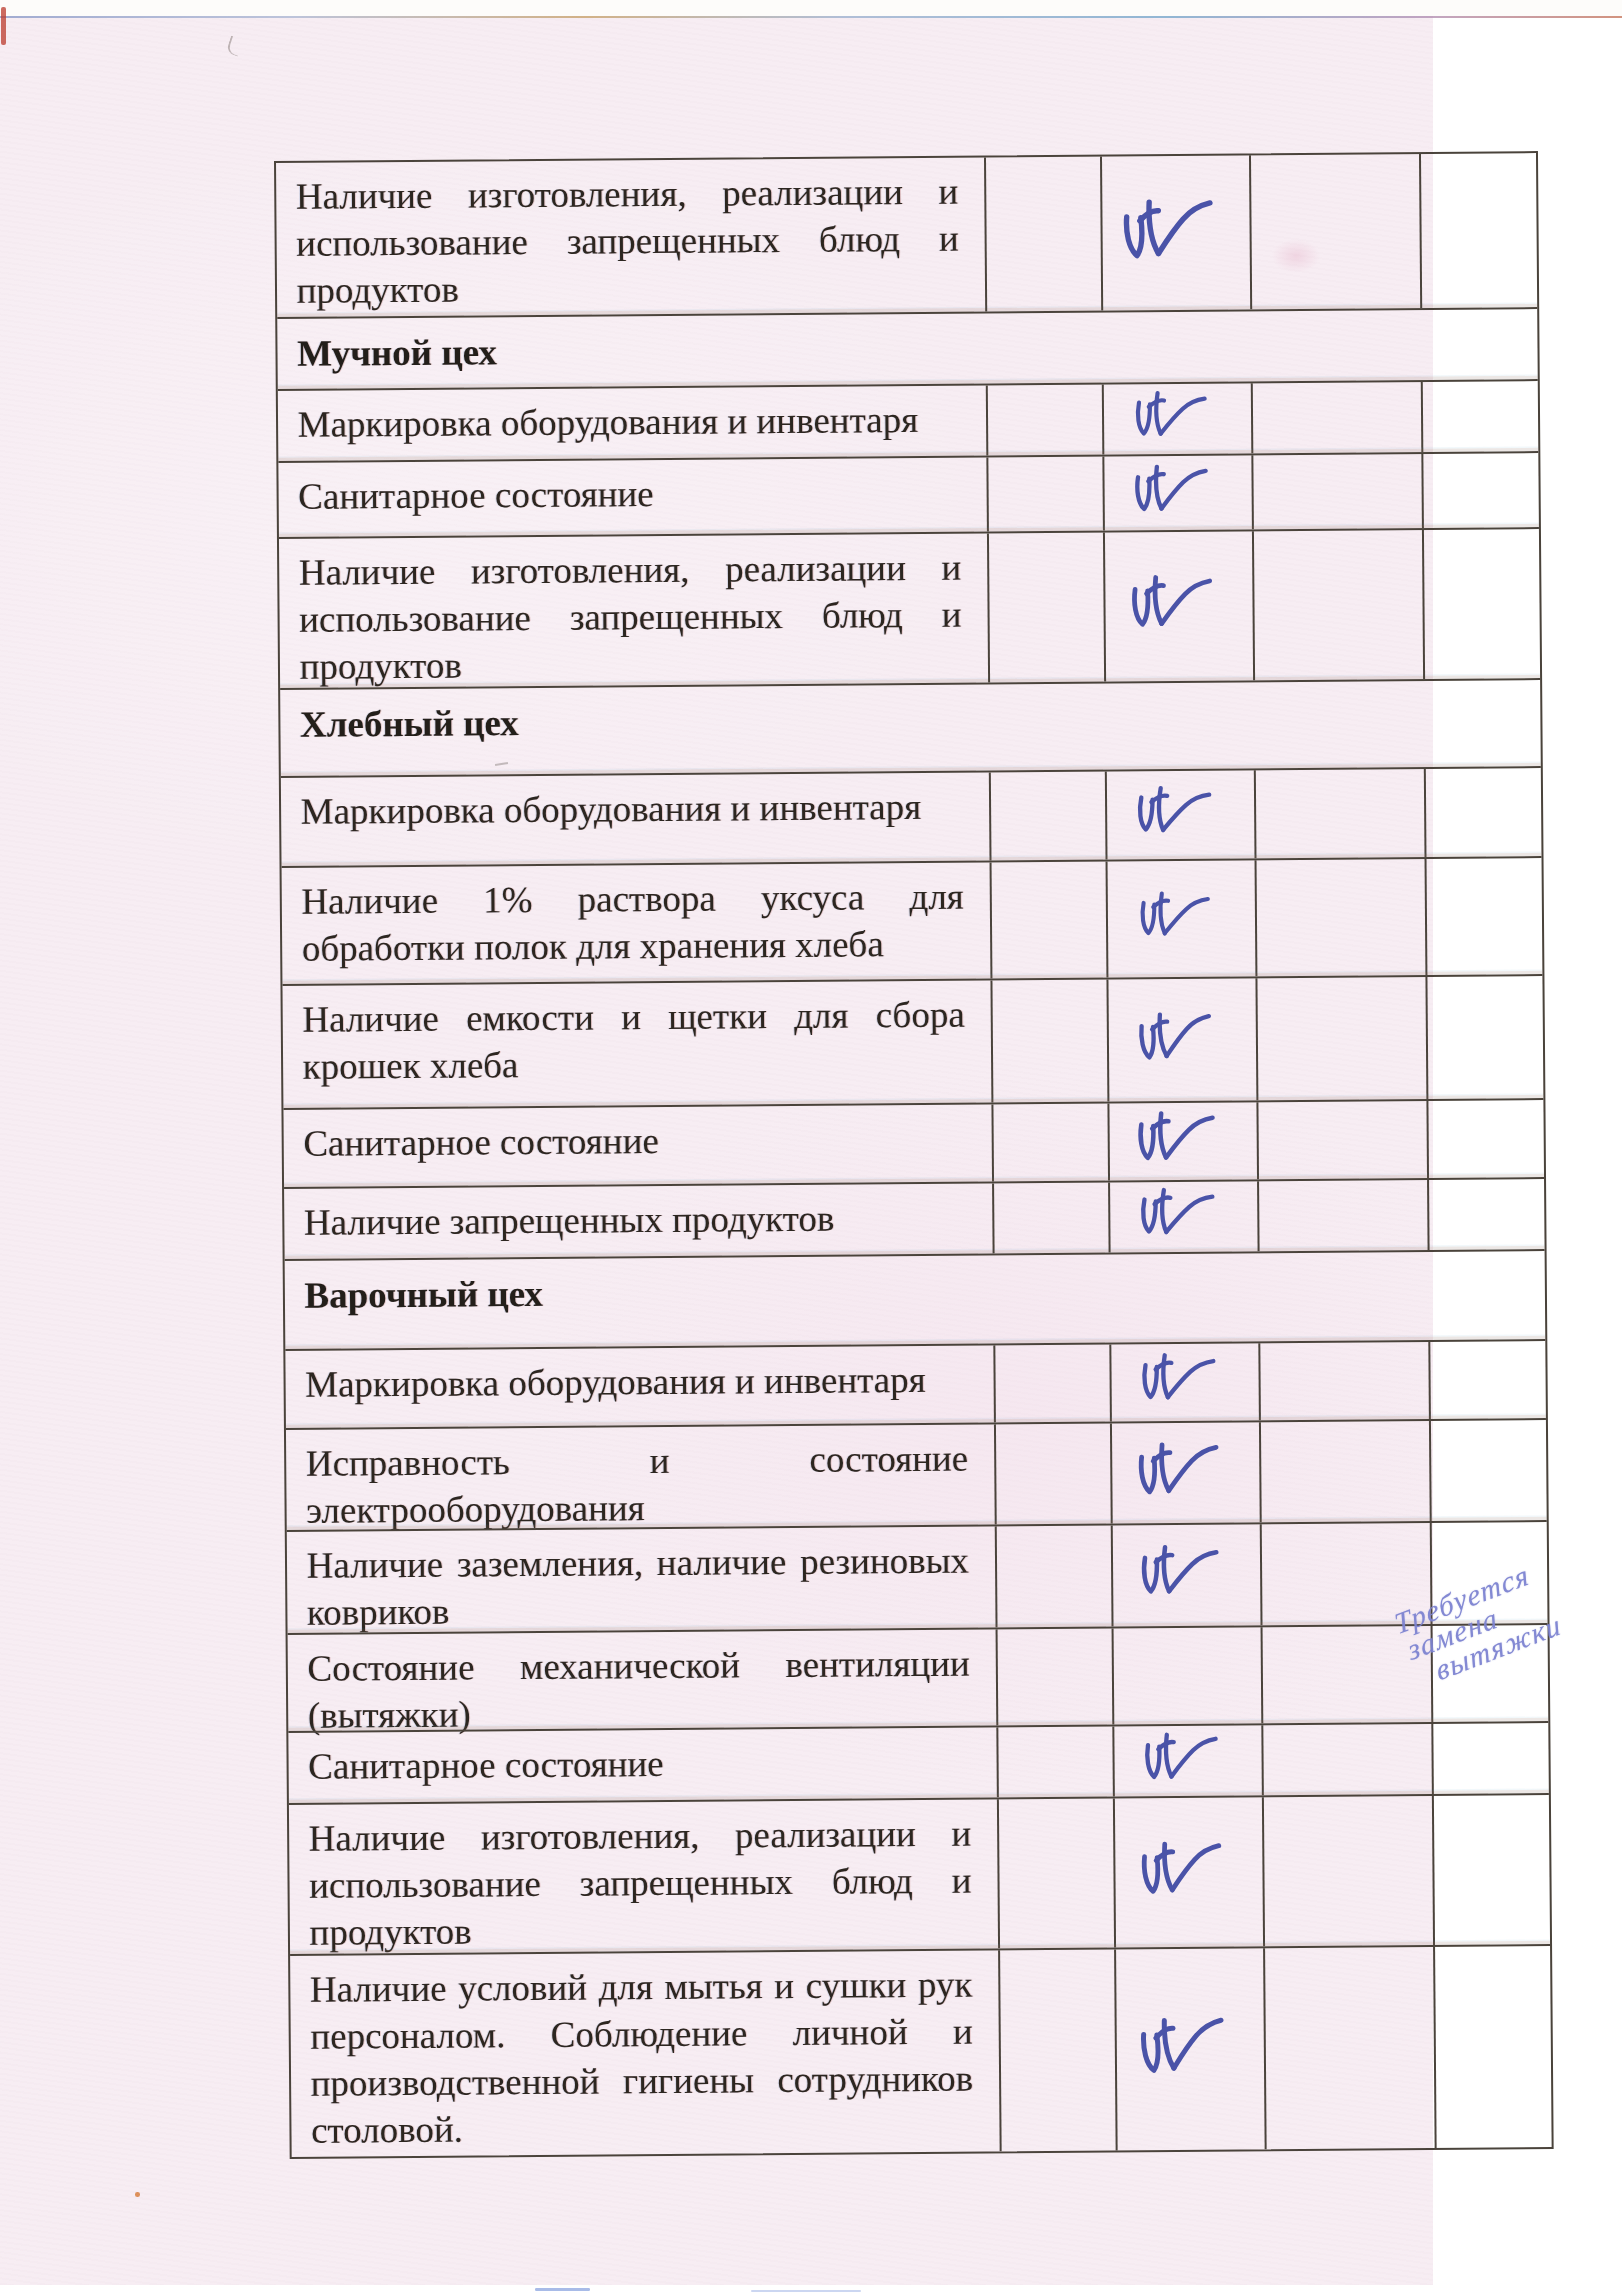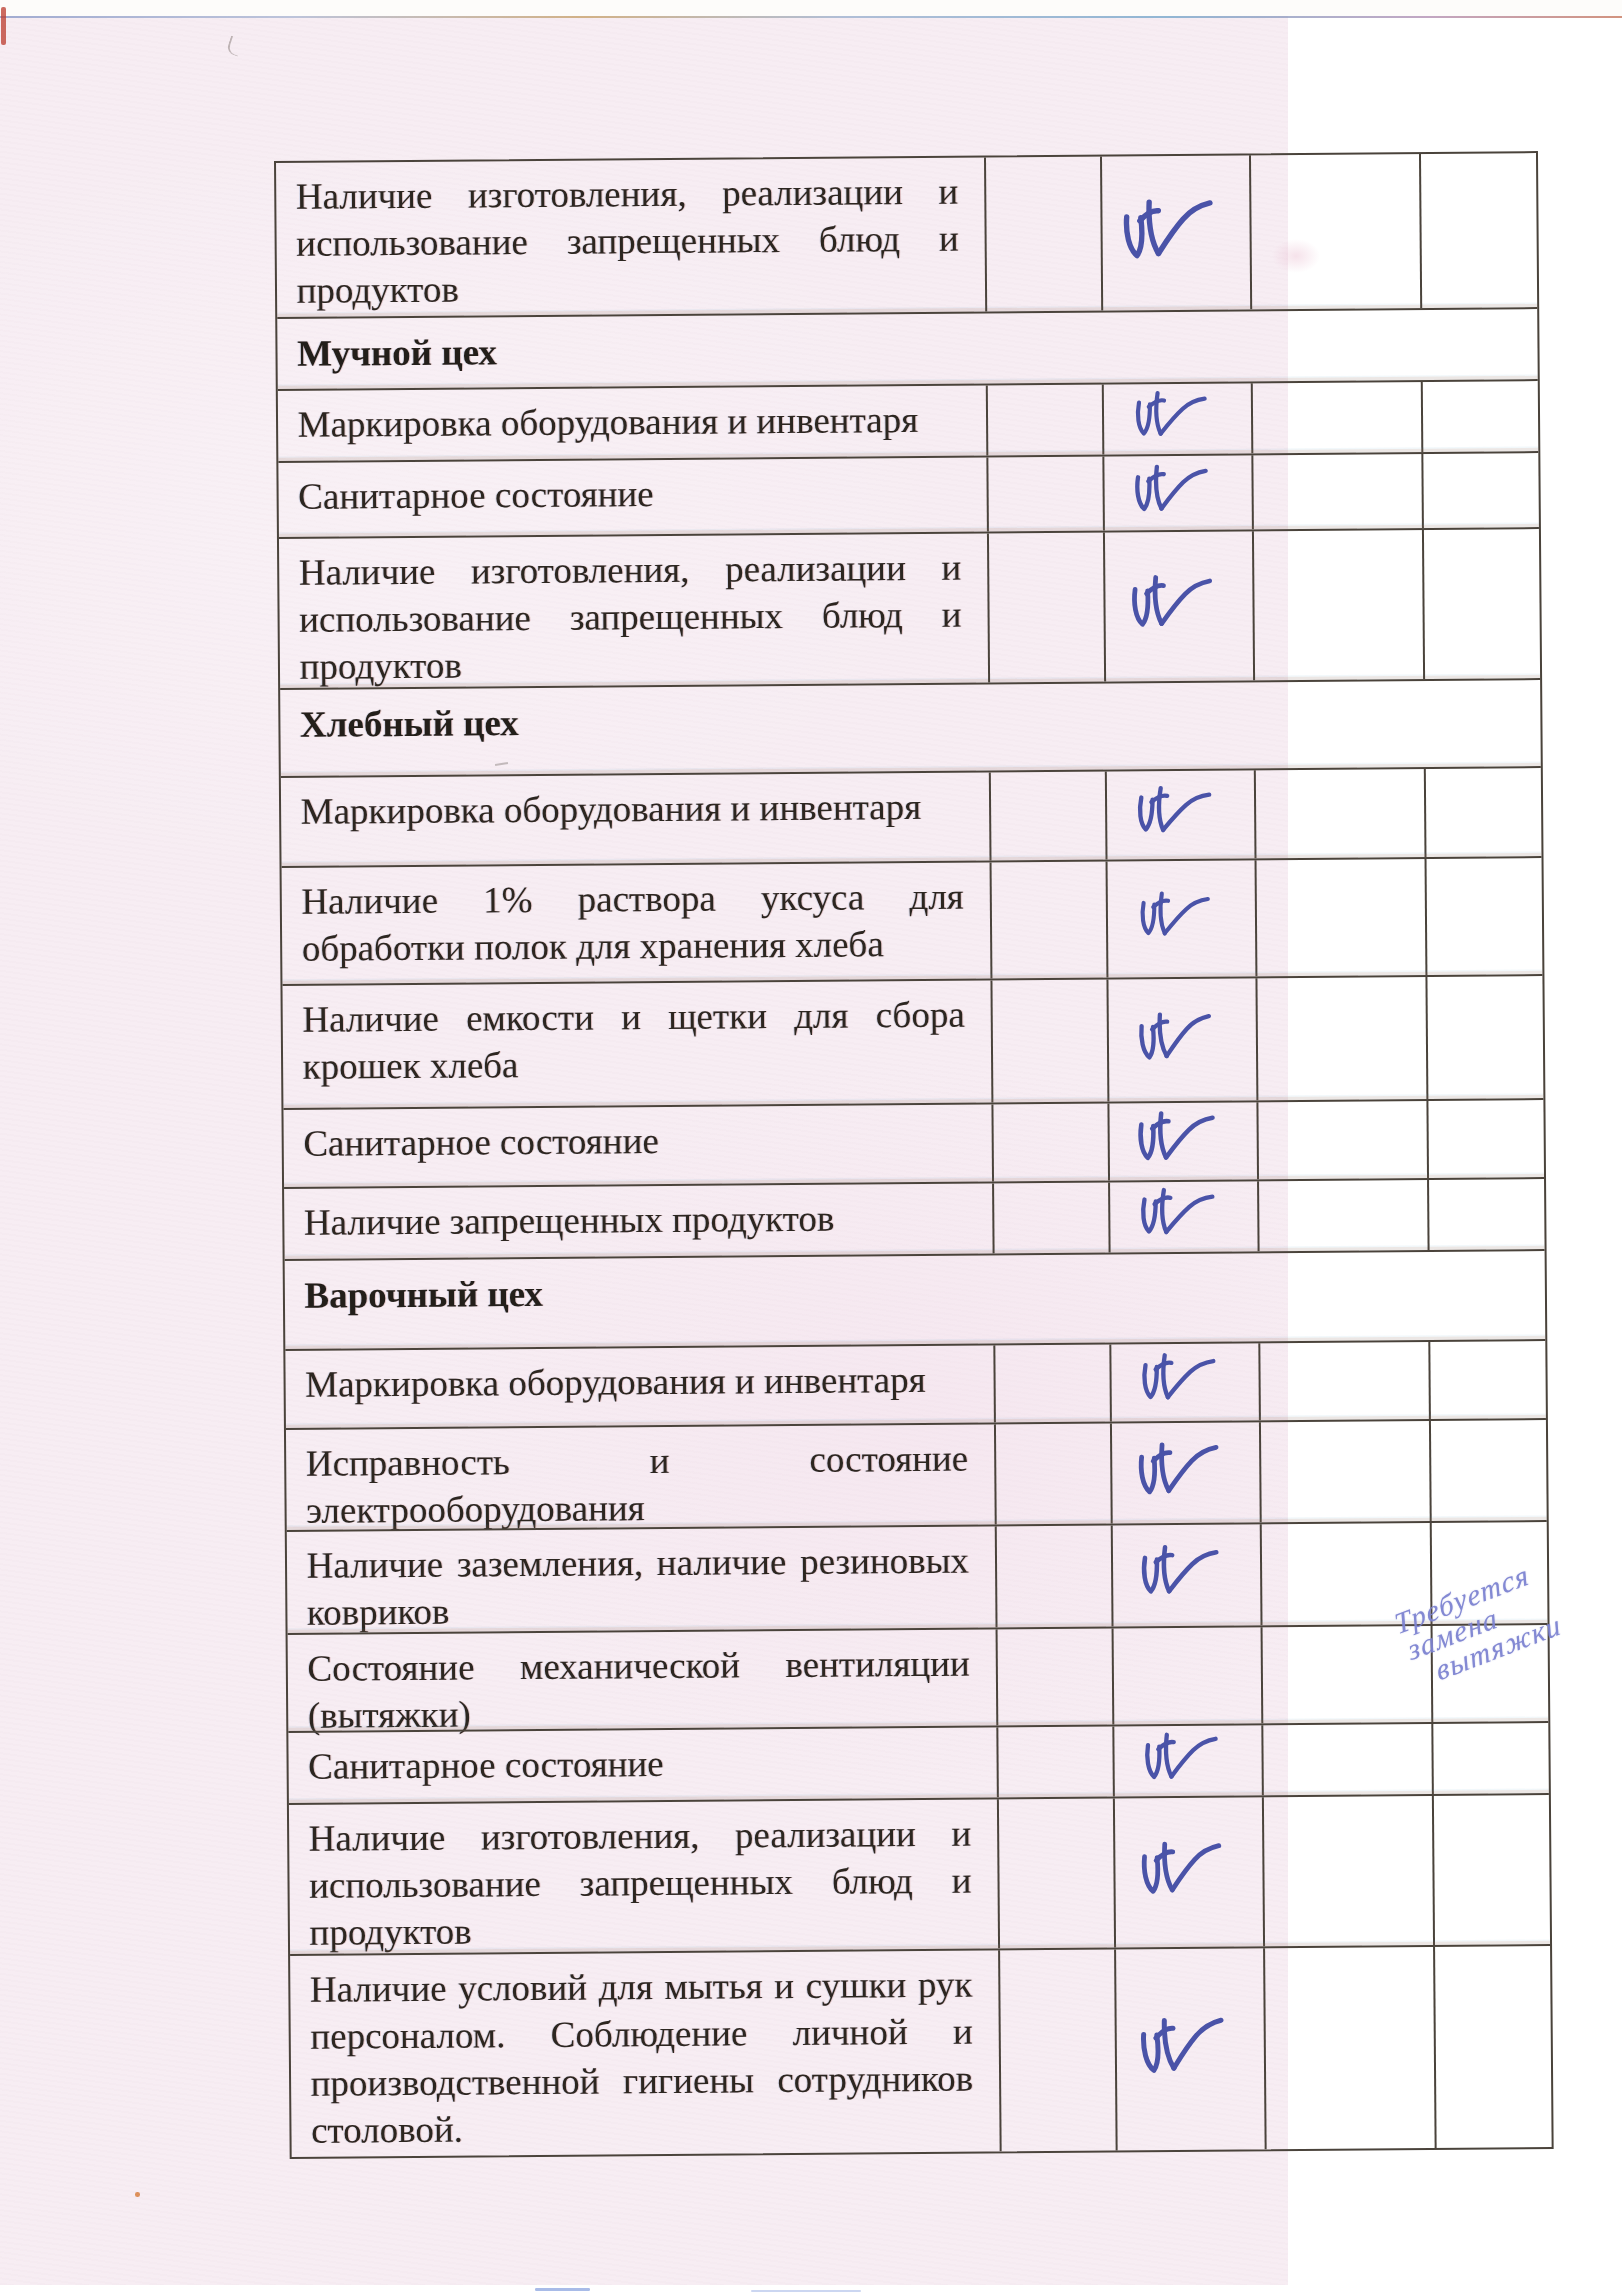--- a/index.html
+++ b/index.html
@@ -2,21 +2,21 @@
 <html style="font-size:10.5px"><head>
 <meta charset="utf-8">
 <style>
   html,body { margin:0; padding:0; }
   body {
     width:1623px; height:2295px; overflow:hidden;
     font-family:"Liberation Serif","DejaVu Serif",serif;
     background:#ffffff;
   }
   .page {
-    position:relative; width:1288px; height:2295px;
+    position:relative; width:1433px; height:2295px;
     background:
       radial-gradient(916px 589px at 28% 22%, rgba(255,255,255,0.20), rgba(255,255,255,0) 70%),
       radial-gradient(720px 523px at 72% 62%, rgba(241,216,231,0.28), rgba(241,216,231,0) 70%),
       repeating-linear-gradient(8deg, rgba(126,84,108,0.014) 0 2px, rgba(0,0,0,0) 2px 5.2px),
       #f7edf3;
   }
   
   .top-strip { position:absolute; left:0; top:0; width:1623px; height:15.7px; background:#fdfcfa; }
   .top-line { position:absolute; left:0; top:15.7px; width:1623px; height:2px;
     background:linear-gradient(90deg,#8d9cc9 0%,#aeb9d4 18%,#c9a36c 36%,#9fb3d0 52%,#79a9cc 72%,#b391b4 88%,#c7785e 100%);

